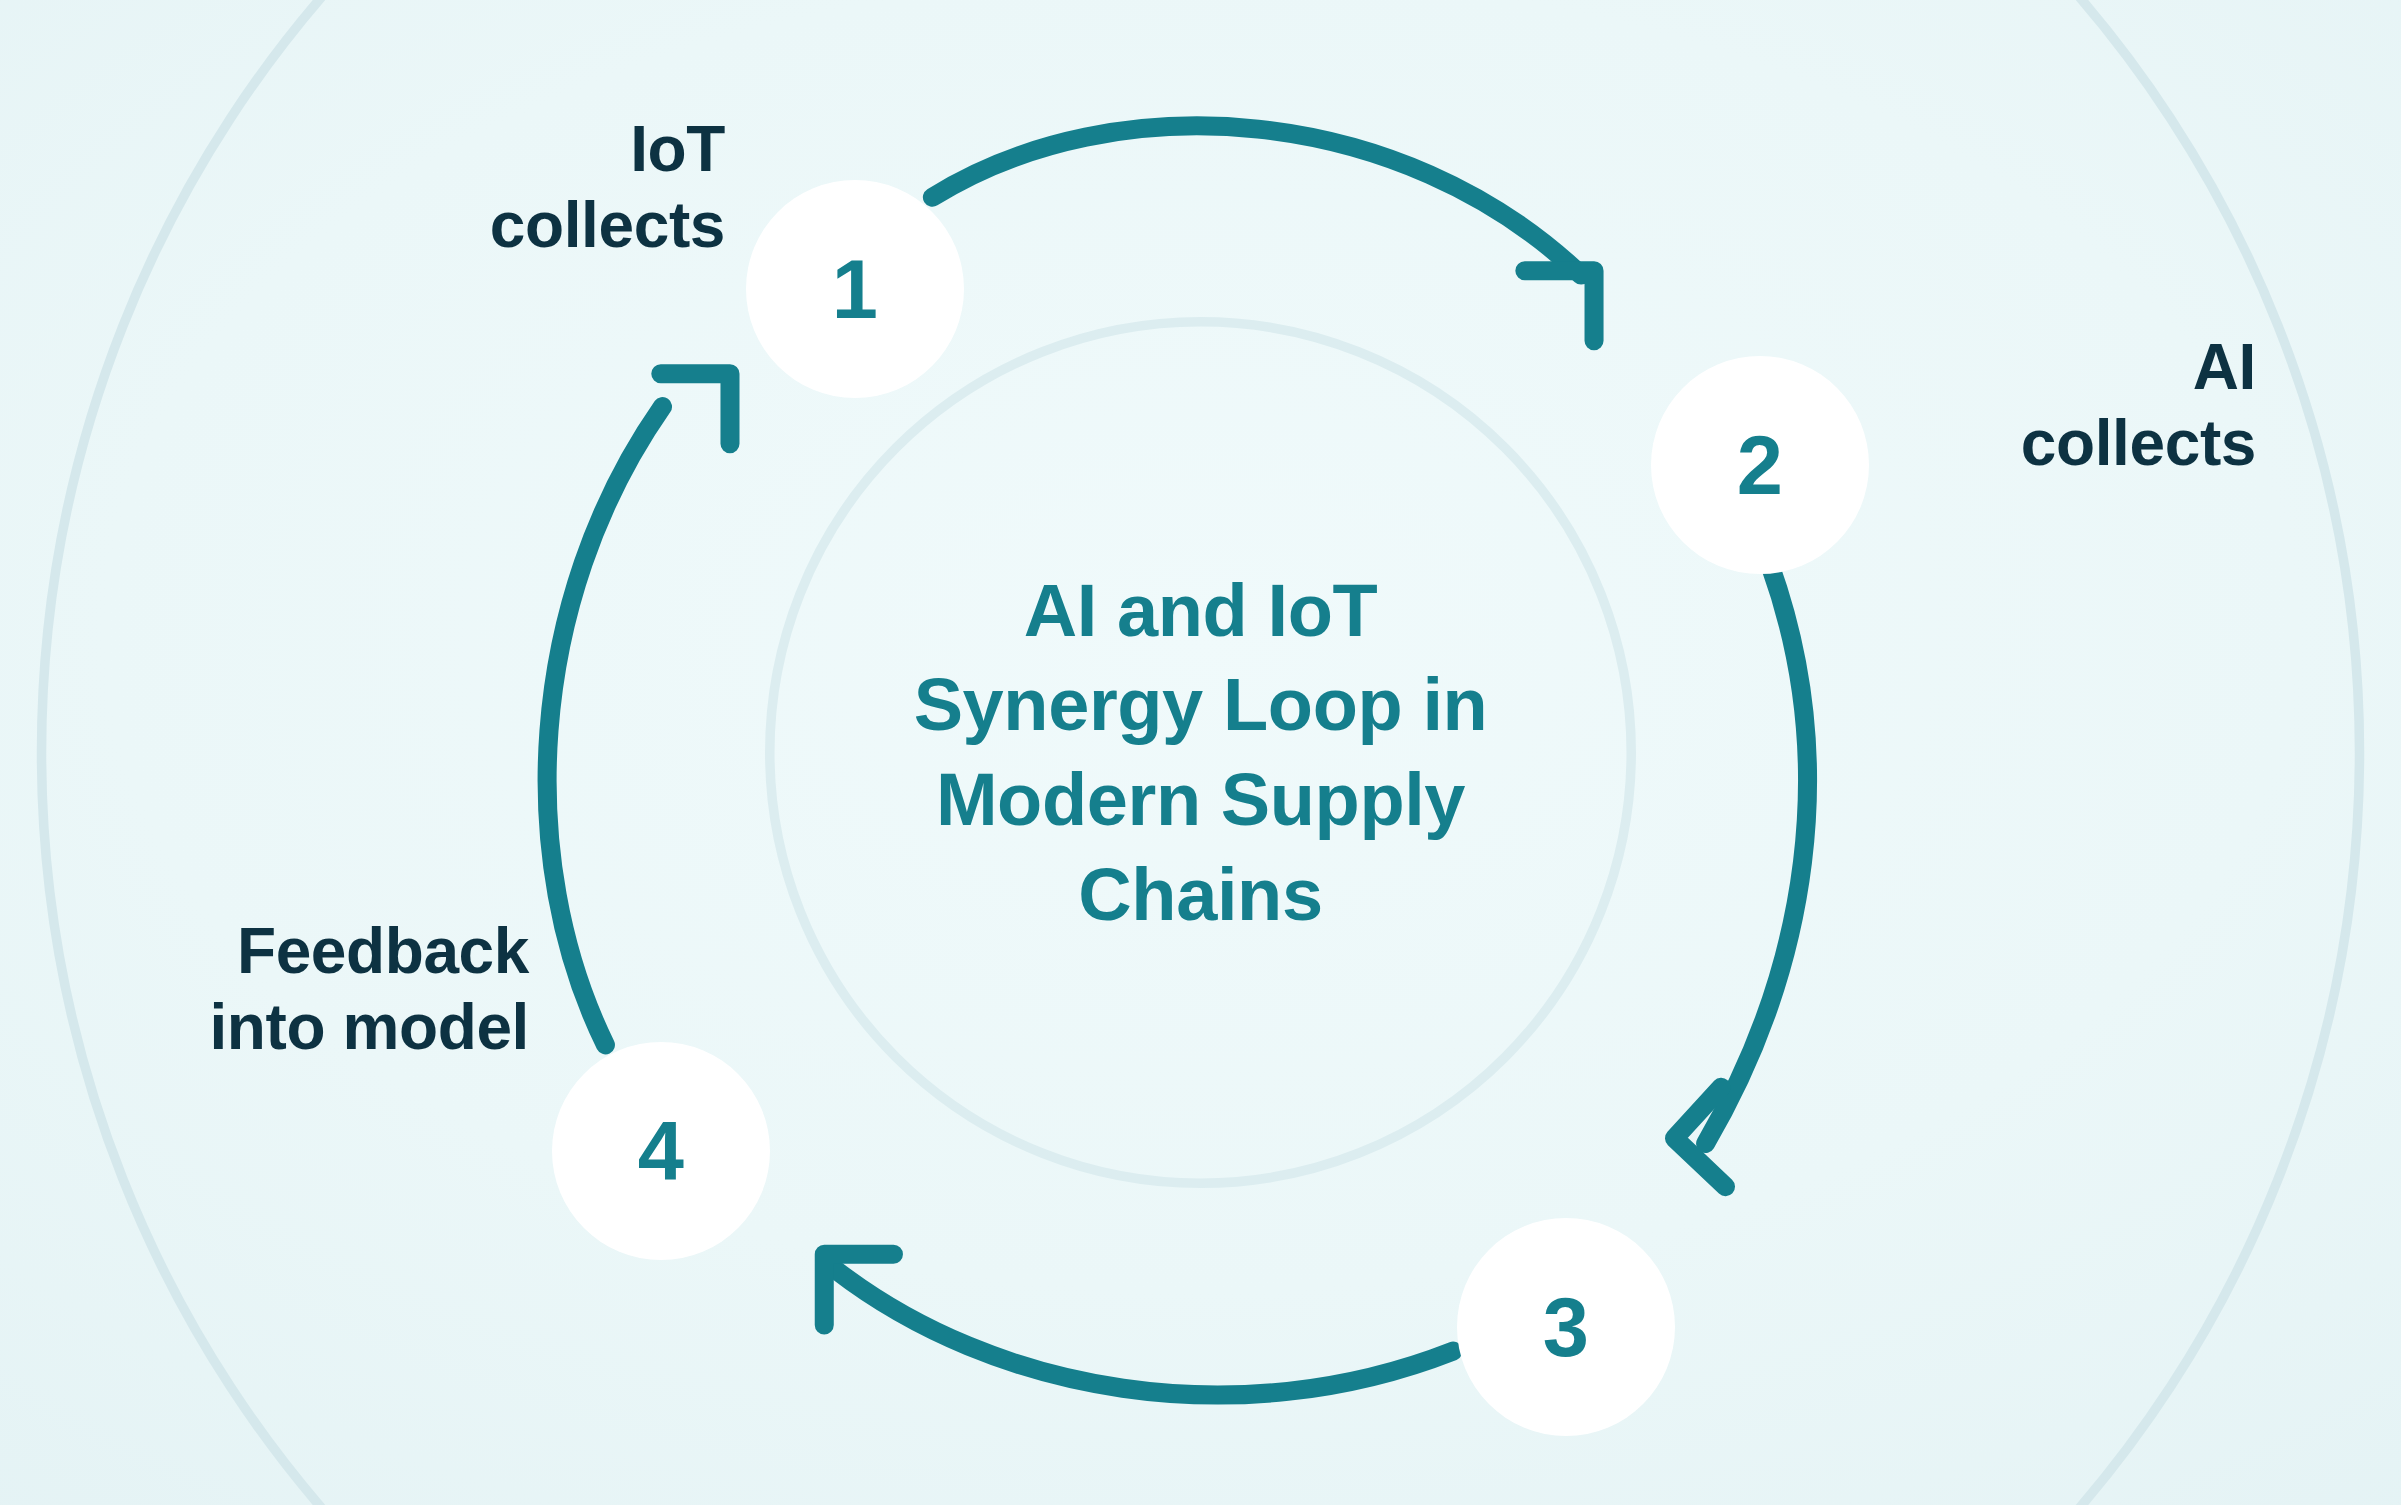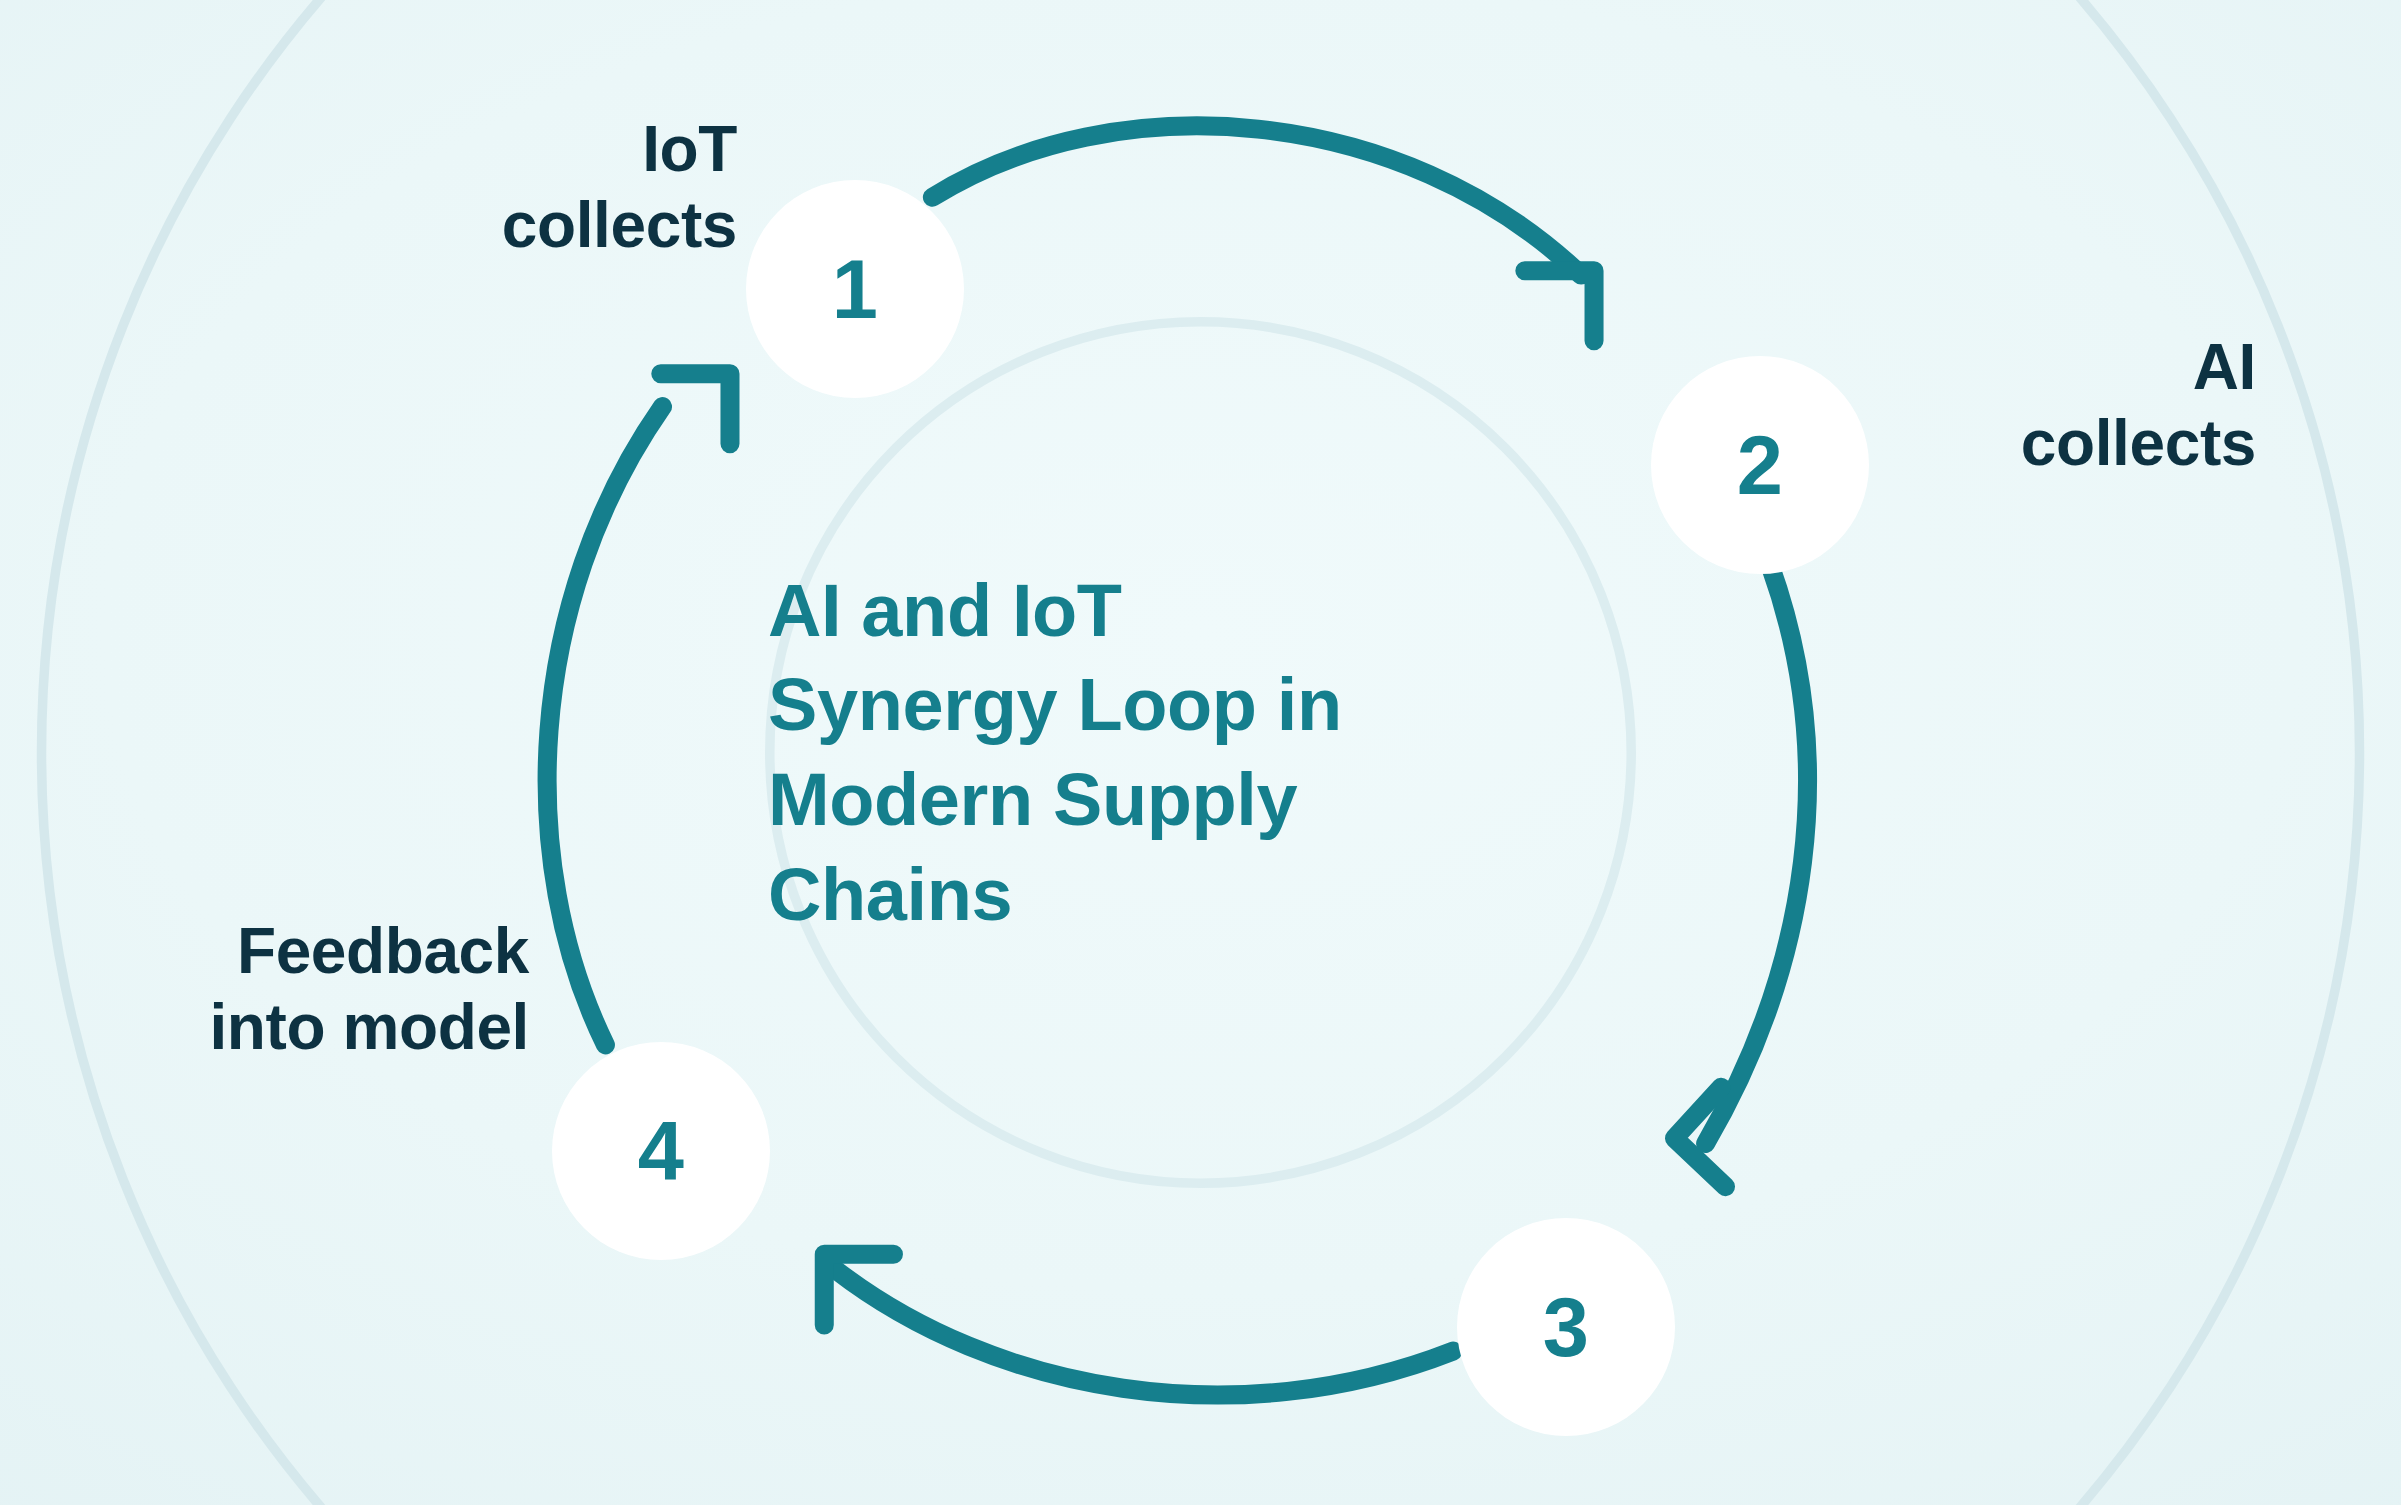--- a/index.html
+++ b/index.html
@@ -55,36 +55,36 @@
     white-space: pre-line;
   }
 
   #center-title {
     position: absolute;
     z-index: 2;
     left: 50%;
     top: 50%;
     transform: translate(-50%, -50%);
     width: 865px;
-    text-align: left;
+    text-align: center;
     font-size: 74px;
     font-weight: 700;
     color: #157F8D;
     line-height: 1.28;
     letter-spacing: -0.4px;
     white-space: pre-line;
   }
 
   
   #node-1 { left: 746px;  top: 180px;  }
   #node-2 { left: 1651px; top: 356px;  }
   #node-3 { left: 1457px; top: 1218px; }
   #node-4 { left: 552px;  top: 1042px; }
 
-  #label-1 { left: 386px;  top: 112px;  width: 351px;  text-align: right; }
+  #label-1 { left: 374px;  top: 112px;  width: 351px;  text-align: right; }
   #label-2 { left: 1910px; top: 330px;  width: 346px;  text-align: right; }
   #label-3 { left: 1696px; top: 1220px; width: 415px;  text-align: left; }
   #label-4 { left: 112px;  top: 914px; width: 417px;  text-align: right; }
 </style>
 </head>
 <body>
 
 <div id="canvas">
 
   <svg id="bg-svg" viewBox="0 0 2776 1740">

